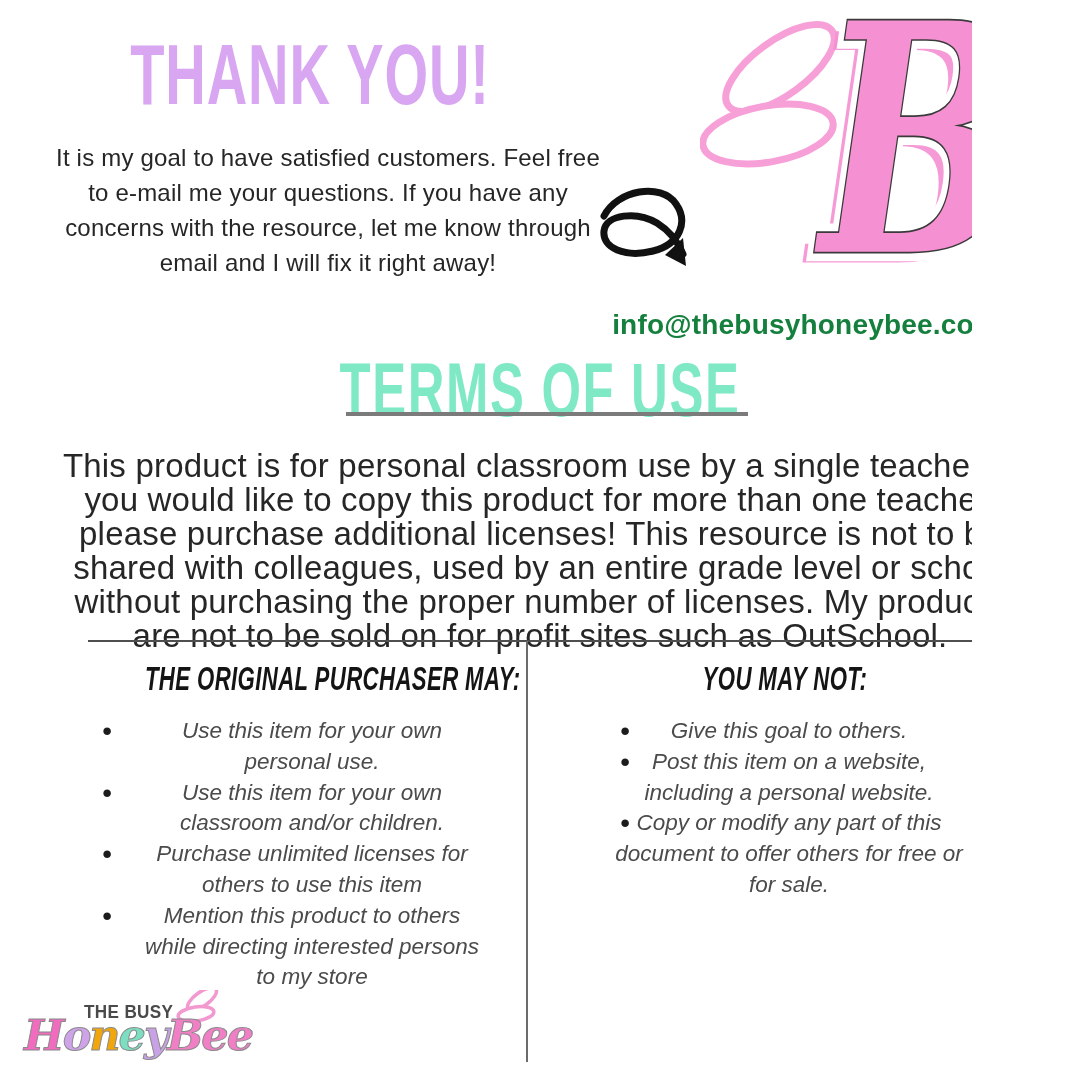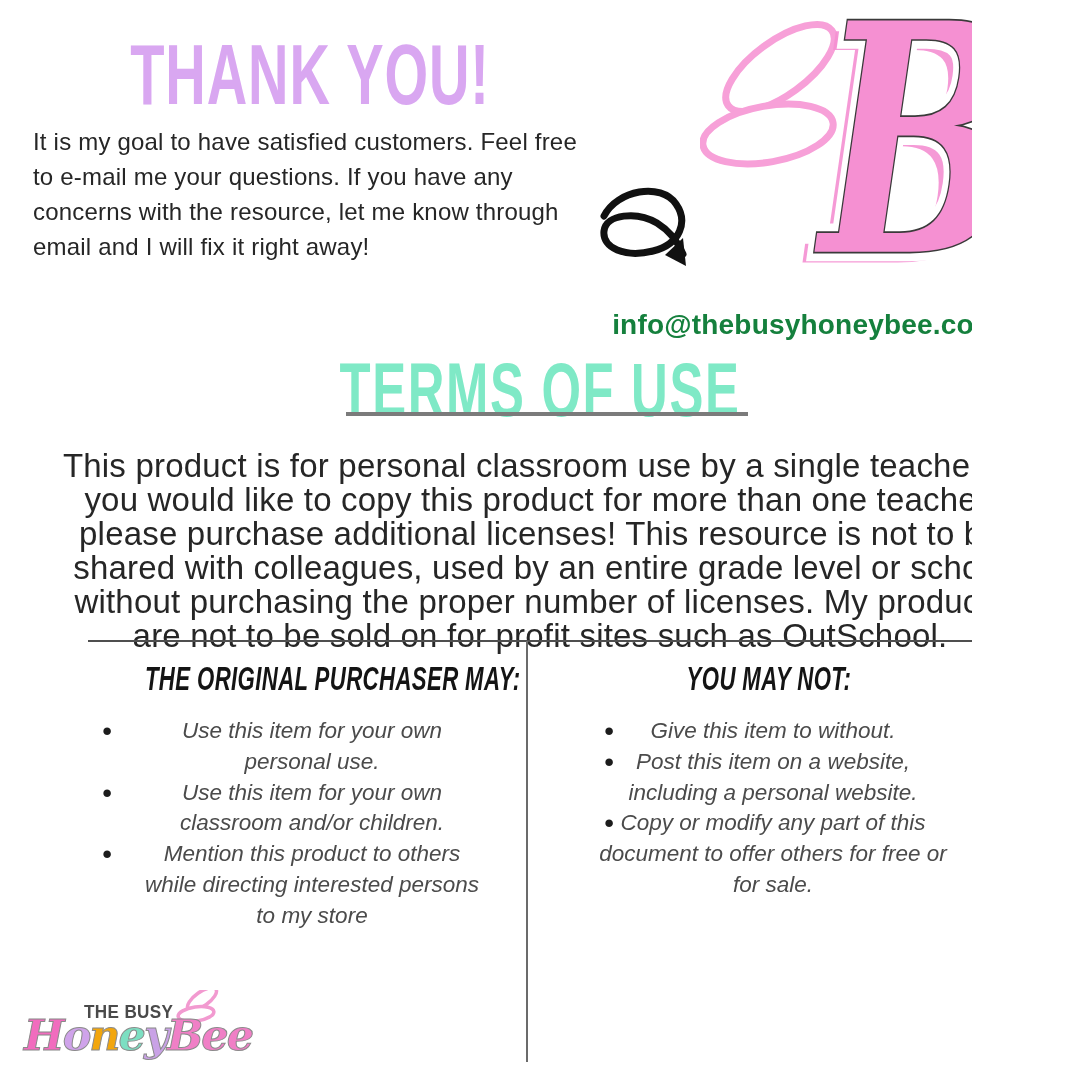--- a/index.html
+++ b/index.html
@@ -7,21 +7,21 @@
     position:relative;width:972px;height:1080px;background:#ffffff;overflow:hidden;
     font-family:"Liberation Sans",sans-serif;color:#2e2e2e;
   }
   
   .thank-title{
     position:absolute;left:30px;top:26px;width:560px;margin:0;text-align:center;
     font-size:66px;font-weight:bold;letter-spacing:1px;color:#d9a7f1;
     transform:scale(.85,1.28);transform-origin:50% 0;white-space:nowrap;
   }
   .thank-message{
-    position:absolute;left:33px;top:124px;width:558px;margin:0;
+    position:absolute;left:33px;top:124px;width:558px;margin:16px;text-align:center;
     font-size:24px;line-height:35px;color:#262626;letter-spacing:.2px;
   }
   
   .arrow{position:absolute;left:590px;top:182px;width:102px;height:100px;}
   
   .monogram{position:absolute;left:700px;top:6px;width:312px;height:296px;}
   .monogram text{font-family:"DejaVu Serif",serif;font-style:italic;font-weight:bold;}
   
   .email{
     position:absolute;left:600px;top:309px;width:440px;text-align:right;
@@ -36,21 +36,21 @@
   .terms-underline{position:absolute;left:346px;top:412px;width:402px;height:4px;background:#7b7b7b;}
   .terms-paragraph{
     position:absolute;left:52px;top:449px;width:976px;margin:0;text-align:center;
     font-size:33px;line-height:34px;color:#262626;letter-spacing:.2px;
   }
   
   .top-divider{position:absolute;left:88px;top:640px;width:892px;height:2px;background:#4f4f4f;border:0;margin:0;}
   .v-divider{position:absolute;left:526px;top:641px;width:2px;height:421px;background:#6b6b6b;}
   .col{position:absolute;top:660px;font-style:italic;}
   .col-left{left:88px;width:438px;}
-  .col-right{left:528px;width:482px;}
+  .col-right{left:528px;width:482px;padding-left:16px;}
   .col h3{
     margin:0;text-align:center;font-size:30px;font-weight:bold;color:#141414;
     letter-spacing:.5px;transform:scale(.74,1.12);transform-origin:50% 0;white-space:nowrap;
   }
   .col ul{list-style:none;margin:22px 0 0 0;padding:0;}
   .col li{
     position:relative;text-align:center;font-size:22.5px;line-height:30.8px;color:#4b4b4b;
   }
   .col-left li{padding-left:54px;padding-right:44px;}
   .col-right li{padding-left:70px;padding-right:62px;}
@@ -106,28 +106,29 @@
   <p class="terms-paragraph">This product is for personal classroom use by a single teacher. If you would like to copy this product for more than one teacher, please purchase additional licenses! This resource is not to be shared with colleagues, used by an entire grade level or school without purchasing the proper number of licenses. My products are not to be sold on for profit sites such as OutSchool.</p>
 
   <hr class="top-divider">
   <div class="v-divider"></div>
 
   <section class="col col-left">
     <h3>THE ORIGINAL PURCHASER MAY:</h3>
     <ul>
       <li>Use this item for your own personal use.</li>
       <li>Use this item for your own classroom and/or children.</li>
+      <li>Purchase unlimited licenses for others to use this item</li>
       <li>Mention this product to others while directing interested persons to my store</li>
     </ul>
   </section>
 
   <section class="col col-right">
     <h3>YOU MAY NOT:</h3>
     <ul>
-      <li>Give this item to without.</li>
+      <li>Give this goal to others.</li>
       <li>Post this item on a website, including a personal website.</li>
       <li>Copy or modify any part of this document to offer others for free or for sale.</li>
     </ul>
   </section>
 
   <div class="logo">
     <span class="logo-top">THE BUSY</span>
     <svg class="logo-wings" viewBox="0 0 52 34" aria-hidden="true">
       <ellipse cx="32" cy="9" rx="17" ry="7" transform="rotate(-35 32 9)" fill="#ffffff" stroke="#f29ad0" stroke-width="3.5"></ellipse>
       <ellipse cx="26" cy="24" rx="18" ry="7" transform="rotate(-8 26 24)" fill="#ffffff" stroke="#f29ad0" stroke-width="3.5"></ellipse>

